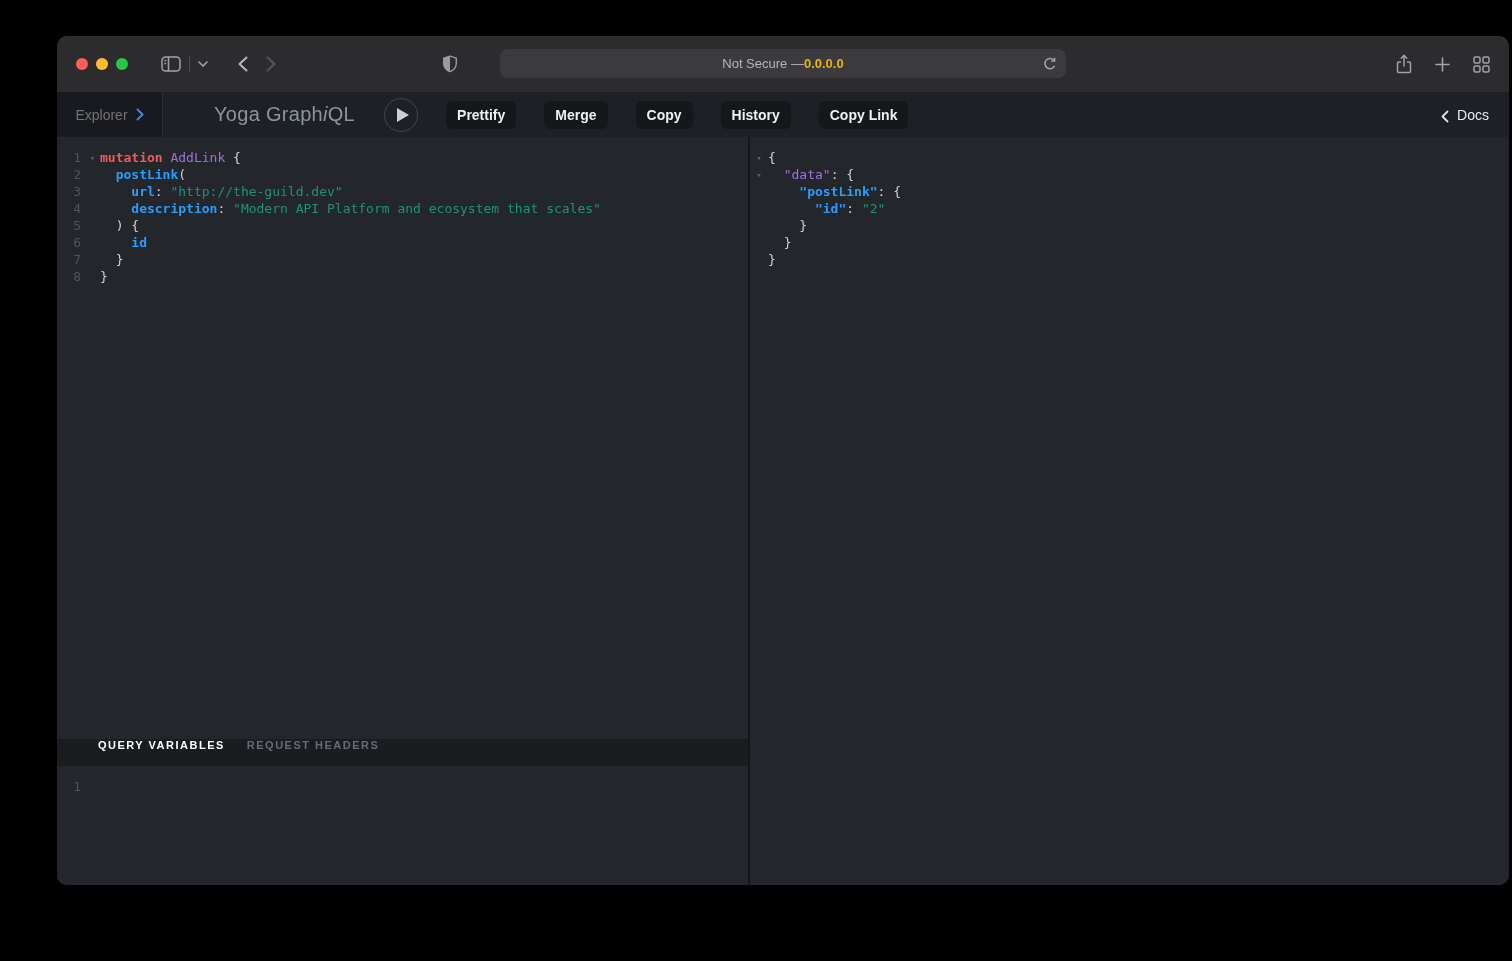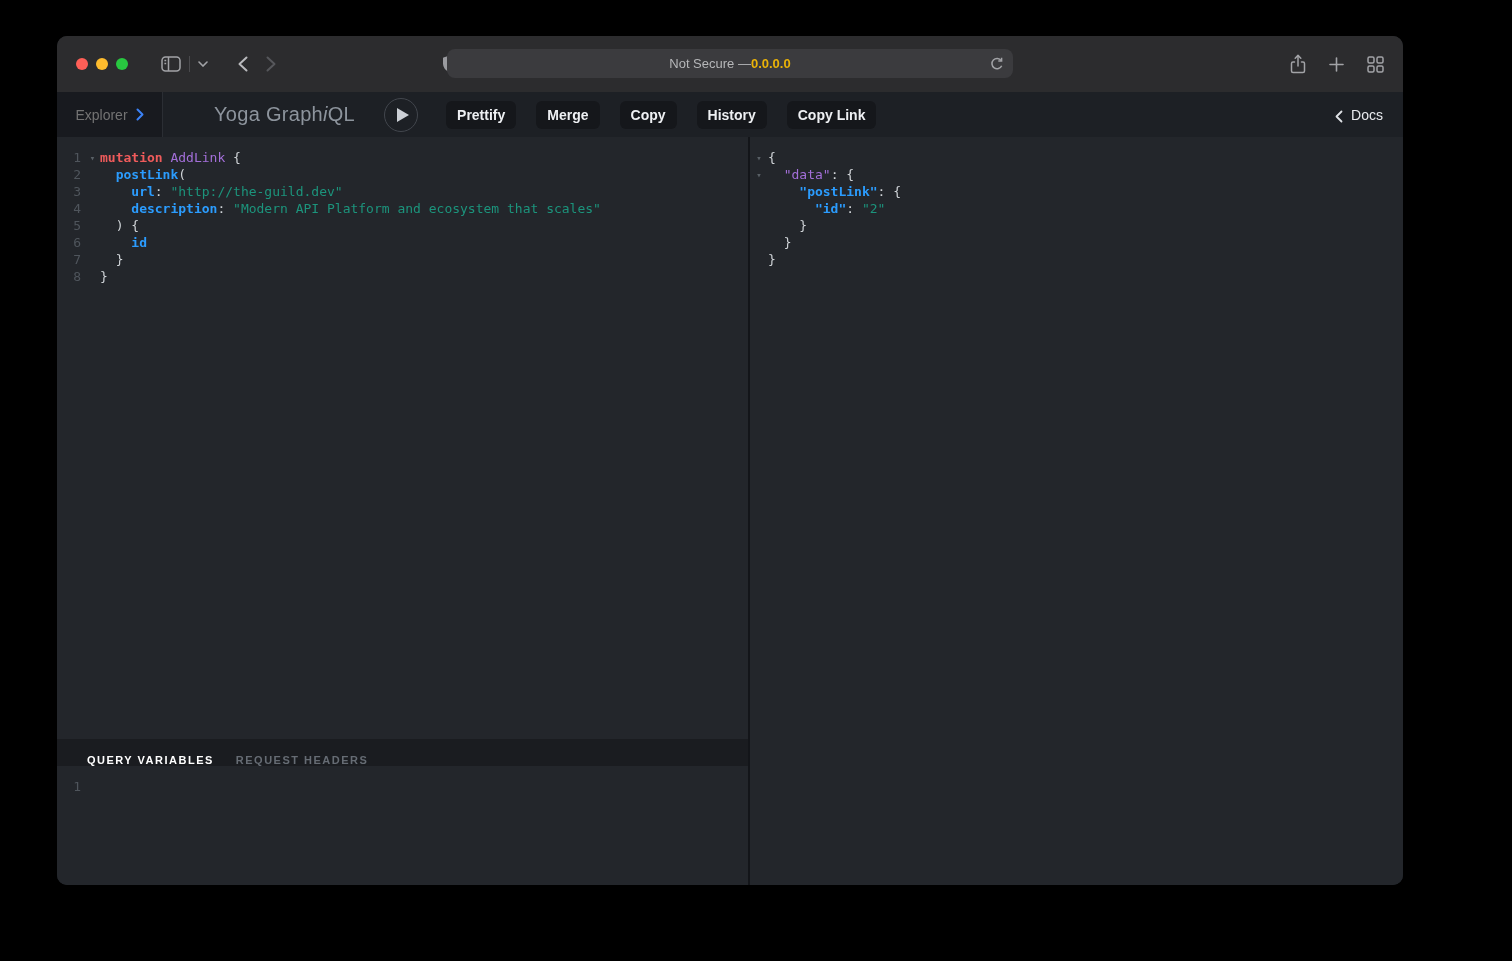--- a/index.html
+++ b/index.html
@@ -1,21 +1,21 @@
 <!DOCTYPE html>
 <html style="--c-keyword: #ef5b5b; --c-operation_name: #a36fd9; --c-property: #2b9cfe; --c-string: #1c947c; --c-punctuation: #d0d4d8; --c-accent_blue: #3b82f6; --c-traffic_red: #ff5f57; --c-traffic_yellow: #febc2e; --c-traffic_green: #28c840;"><head>
 <meta charset="utf-8">
 <style>
   html,body { margin:0; padding:0; }
   body {
     width:1512px; height:961px; background:#000; position:relative; overflow:hidden;
     font-family:"Liberation Sans", sans-serif;
   }
   .window {
-    position:absolute; left:57px; top:36px; width:1346px; height:849px;
+    position:absolute; left:57px; top:36px; width:1452px; height:849px;
     border-radius:10px; overflow:hidden; background:#23262b;
     display:flex; flex-direction:column;
   }
   
   .titlebar {
     flex:0 0 56px; background:#2c2c2e; position:relative;
     display:flex; align-items:center;
   }
   .traffic { display:flex; gap:8px; margin-left:19px; }
   .dot { width:12px; height:12px; border-radius:50%; }
@@ -49,21 +49,21 @@
   .logo i { font-style:italic; }
   .play-button {
     margin-left:29px; width:34px; height:34px; border-radius:50%;
     border:1.5px solid #42464d; background:transparent; flex:none;
     display:flex; align-items:center; justify-content:center; cursor:pointer; padding:0;
   }
   .play-tri {
     width:0; height:0; border-top:7px solid transparent; border-bottom:7px solid transparent;
     border-left:12px solid #ccd0d6; margin-left:4px;
   }
-  .gql-buttons { display:flex; gap:20px; margin-left:28px; }
+  .gql-buttons { display:flex; gap:28px; margin-left:28px; }
   .gql-btn {
     background:#15171b; color:#eef0f3; font-size:14px; font-weight:600;
     border:none; border-radius:6px; padding:6px 11px; cursor:pointer;
     font-family:"Liberation Sans", sans-serif; white-space:nowrap;
   }
   .docs-link {
     margin-left:auto; margin-right:20px; display:flex; align-items:flex-end; gap:8px;
     color:#e8eaee; font-size:14px; cursor:pointer;
   }
   
@@ -81,22 +81,22 @@
     font-family:"DejaVu Sans Mono", monospace; font-size:13px;
   }
   .gutter-num { width:24px; text-align:right; color:#4f555c; }
   .gutter-arrow { width:15px; text-align:center; color:#596066; font-size:9px; padding-left:4px; }
   .tok-kw   { color:var(--c-keyword); font-weight:600; }
   .tok-name { color:var(--c-operation_name); font-weight:400; }
   .tok-prop { color:var(--c-property); font-weight:600; }
   .tok-str  { color:var(--c-string); }
   .tok-punc { color:var(--c-punctuation); }
   .vars-tabs {
-    flex:0 0 27px; background:#1a1c20; display:flex; align-items:flex-end;
-    padding-left:30px; gap:22px;
+    flex:0 0 27px; background:#1a1c20; display:flex; align-items:flex-start;
+    padding-left:41px; gap:22px;
   }
   .vars-tab {
     font-size:11px; font-weight:700; letter-spacing:1.5px; color:#666c74; cursor:pointer;
   }
   .vars-tab.active { color:#ffffff; }
   .vars-editor { flex:1; padding-top:12px; display:flex; }
   .pane-divider { width:2px; background:#131519; flex:none; cursor:col-resize; }
   .right-pane { flex:1; background:#23262b; padding-top:12px; display:flex; overflow:hidden; }
   .resp-gutter { width:15px; flex:none; padding-left:3px; }
   .resp-gutter .gutter-arrow { width:12px; padding-left:0; }

